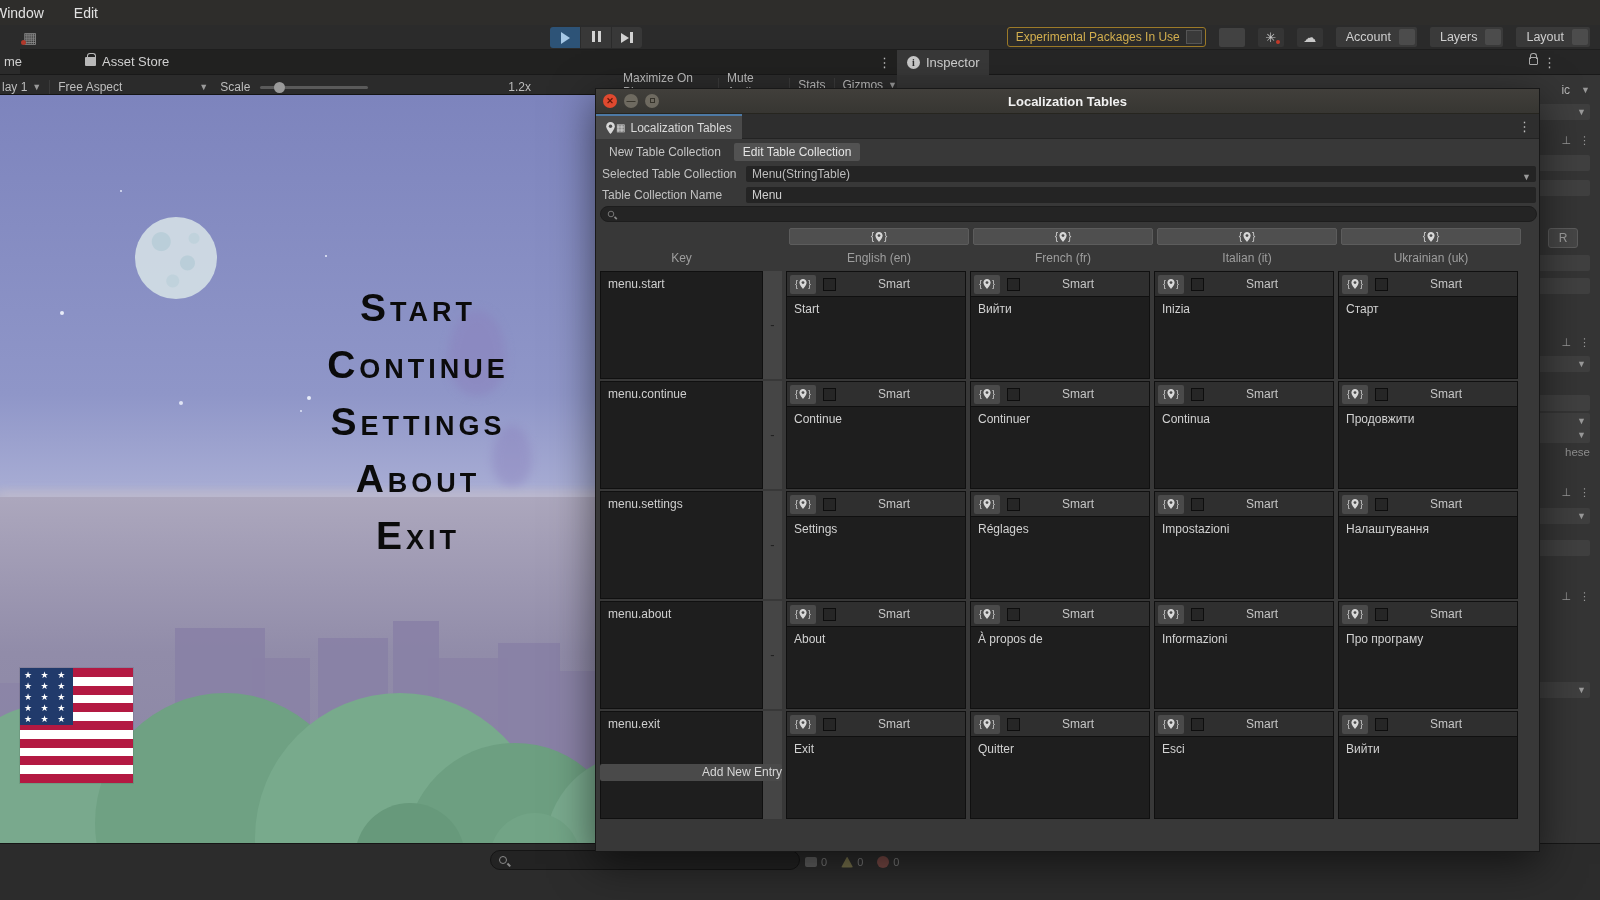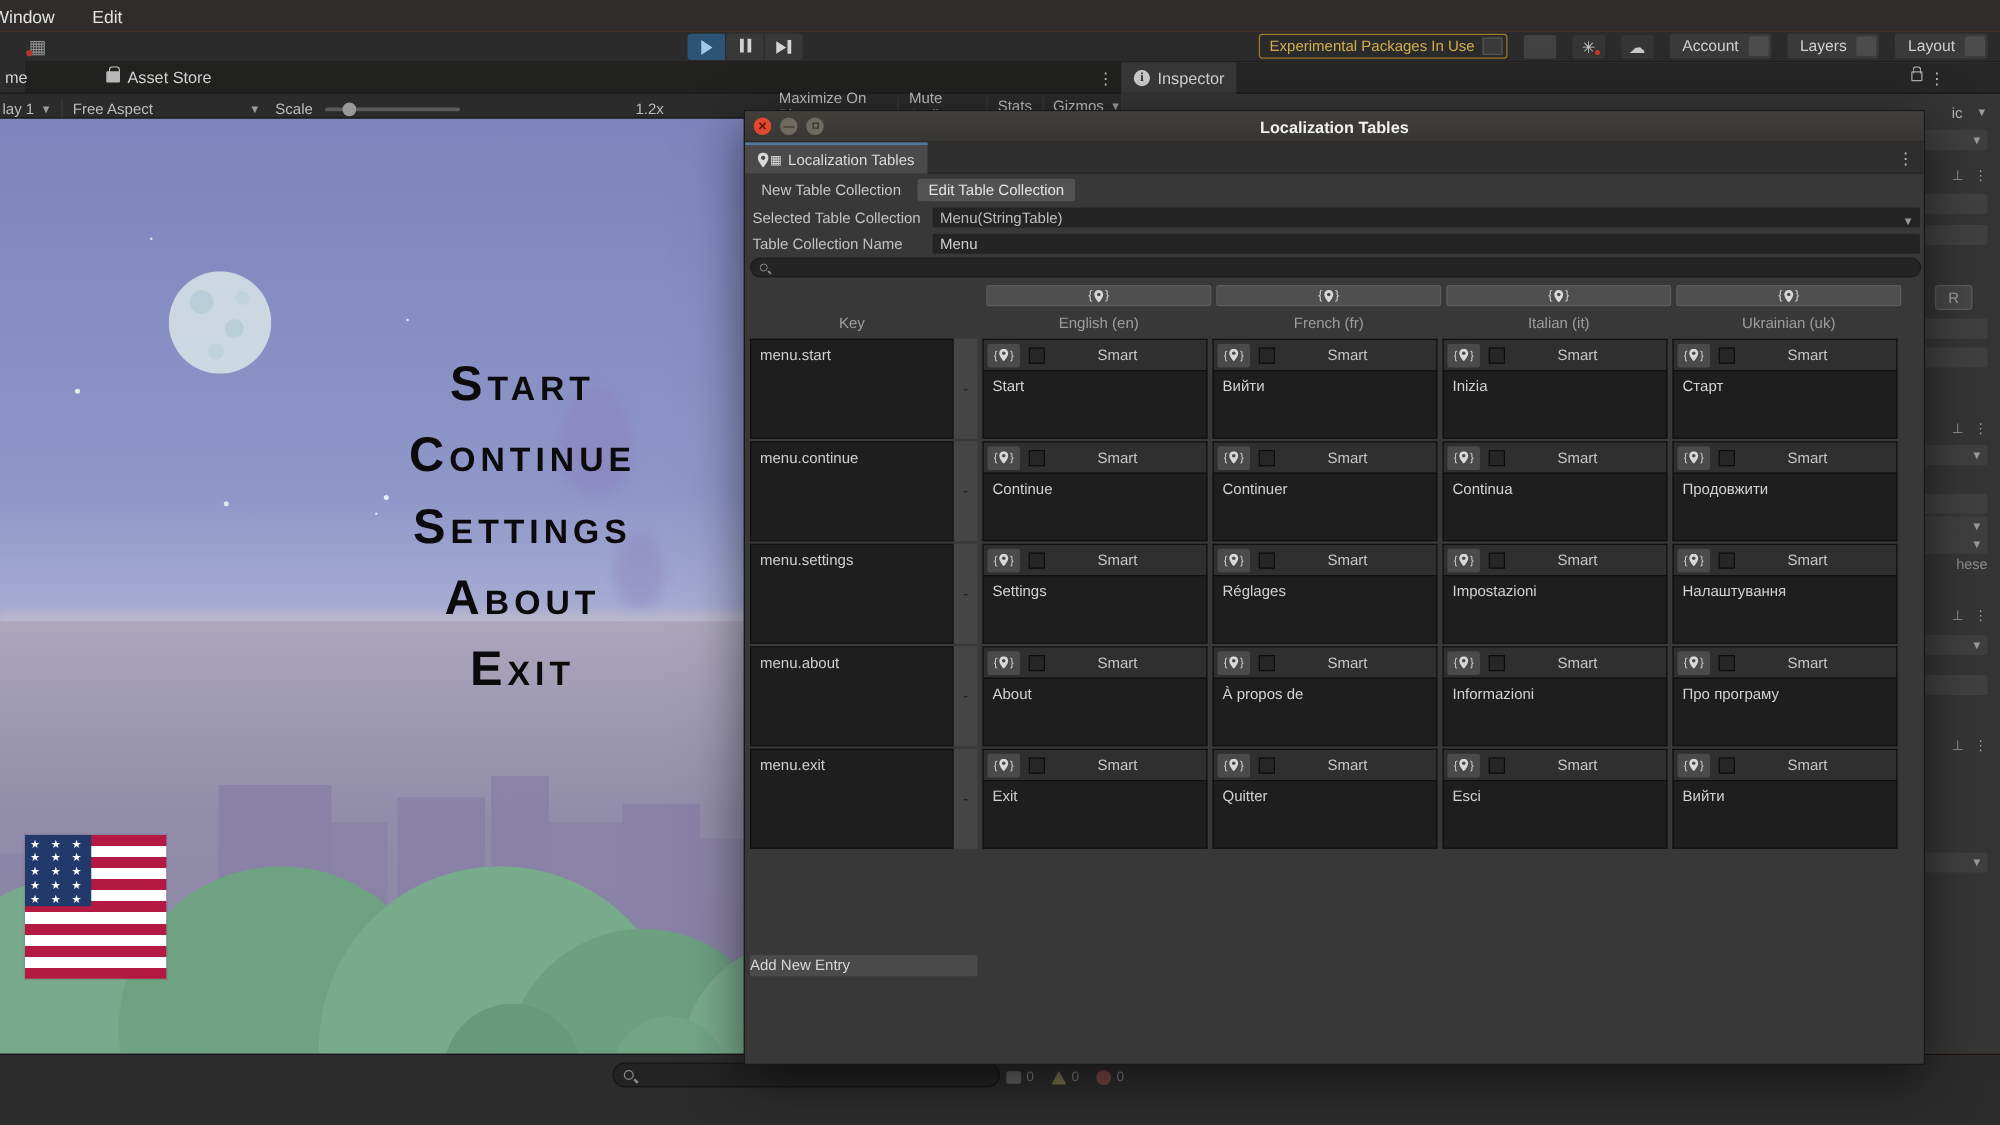--- a/index.html
+++ b/index.html
@@ -152,36 +152,36 @@
   .hrow { display:flex; }
   .hbtn-space { width:185px; flex-shrink:0; }
   .hbtn { width:180px; height:17px; margin-left:4px; background:#4f4f4f; border:1px solid #5c5c5c;
           border-radius:2px; display:flex; align-items:center; justify-content:center; color:#d4d4d4; }
   .hbtn:first-of-type { margin-left:4px; }
   .brace { font-size:10px; color:#d4d4d4; margin:0 1px; }
   .hlbl-key { width:163px; flex-shrink:0; text-align:center; }
   .hlbl-strip { width:22px; flex-shrink:0; }
   .hlbl { width:180px; margin-left:4px; text-align:center; }
   .hlblrow { display:flex; height:26px; line-height:26px; font-size:12px; color:#9e9e9e; }
-  .trow { display:flex; height:80px; margin-bottom:2px; }
+  .trow { display:flex; height:108px; margin-bottom:2px; }
   .key-cell { width:163px; flex-shrink:0; background:#1e1e1e; border:1px solid #101010; font-size:12px;
               color:#cfcfcf; padding:5px 7px; }
   .minus-strip { width:19px; flex-shrink:0; background:#454545; display:flex; align-items:center; justify-content:center; }
   .minus-btn { color:#1f1f1f; font-size:13px; line-height:10px; }
   .lcell { width:180px; margin-left:4px; display:flex; flex-direction:column; }
   .cellhead { height:25px; background:#2f2f2f; border:1px solid #101010; border-bottom:none;
               display:flex; align-items:center; padding:0 3px; }
   .pinbtn { width:26px; height:19px; background:#4a4a4a; border-radius:2px; display:flex; align-items:center;
             justify-content:center; margin-right:7px; color:#d4d4d4; }
   .pinbtn .brace { font-size:9px; }
   .chk { width:13px; height:13px; background:#262626; border:1px solid #0d0d0d; margin-right:6px; }
   .smart { font-size:12px; color:#c6c6c6;margin-left:36px; }
   .cellbody { flex:1; background:#1e1e1e; border:1px solid #101010; font-size:12px; color:#d2d2d2; padding:5px 7px; }
   .add-btn { position:absolute; left:4px; top:675px; width:182px; height:17px; background:#4a4a4a;
-             border-radius:2px; text-align:left; line-height:17px; font-size:12px; color:#d6d6d6; }
+             border-radius:2px; text-align:right; line-height:17px; font-size:12px; color:#d6d6d6; }
 </style>
 </head>
 <body>
 
 <div class="root">
 
   <div class="menubar">
     <span>Window</span>
     <span>Edit</span>
   </div>

